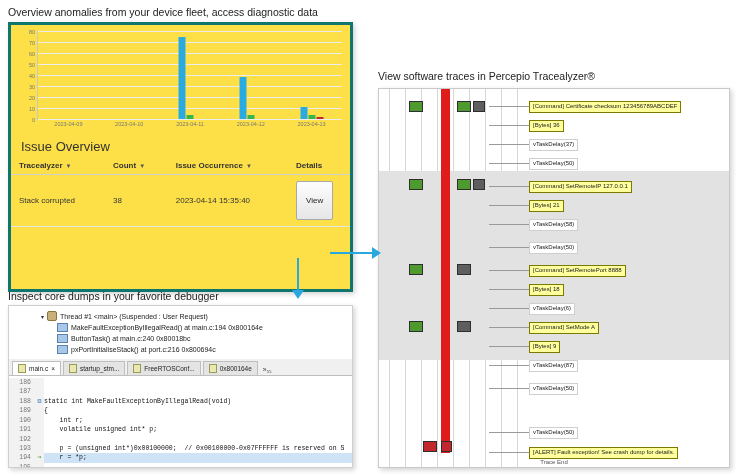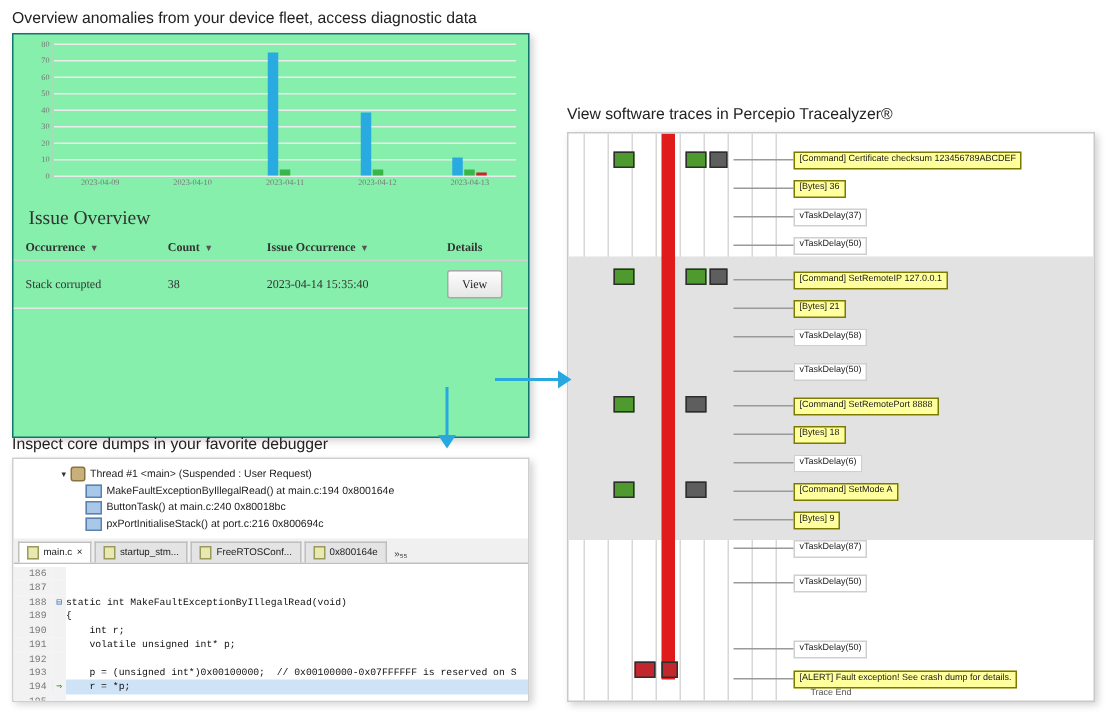--- a/index.html
+++ b/index.html
@@ -20,26 +20,25 @@
     color: #222222;
     white-space: nowrap;
   }
   
   #panel-anomalies {
     position: absolute;
     left: 8px;
     top: 22px;
     width: 345px;
     height: 270px;
-    background: #86efac;
-    border: 1px solid #0f766e;
+    background: #fde047;
+    border: 3px solid #0f766e;
     box-shadow: 2px 2px 5px rgba(0,0,0,0.18);
     box-sizing: border-box;
     overflow: hidden;
-    font-family: Liberation Serif, serif;
   }
   #chart-area {
     position: relative;
     width: 100%;
     height: 110px;
     box-sizing: border-box;
     padding: 6px 6px 0 6px;
   }
   .chart-plot {
     position: absolute;
@@ -114,21 +113,21 @@
     font-size: 6px;
     color: #555;
     margin-left: 3px;
   }
   .view-btn {
     display: inline-block;
     border: 1px solid #a8a8a8;
     background: linear-gradient(#fdfdfd, #e6e6e6);
     border-radius: 2px;
     font-size: 8px;
-    padding: 4px 9px;
+    padding: 14px 9px;
     color: #222222;
     cursor: pointer;
   }
   .col-details { width: 46px; }
 
   
   #panel-trace {
     position: absolute;
     left: 378px;
     top: 88px;
@@ -375,21 +374,21 @@
         </div>
         <span class="xtick" style="left: 90%;">2023-04-13</span>
       </div>
   </div>
 
   <div id="issue-overview-title">Issue Overview</div>
 
   <table class="issues">
     <thead>
       <tr>
-        <th><span>Occurrence</span><span class="sort-caret">▼</span></th>
+        <th><span>Tracealyzer</span><span class="sort-caret">▼</span></th>
         <th><span>Count</span><span class="sort-caret">▼</span></th>
         <th><span>Issue Occurrence</span><span class="sort-caret">▼</span></th>
         <th class="col-details"><span>Details</span></th>
       </tr>
     </thead>
     <tbody id="issues-body">
         <tr>
           <td>Stack corrupted</td>
           <td>38</td>
           <td>2023-04-14 15:35:40</td>

